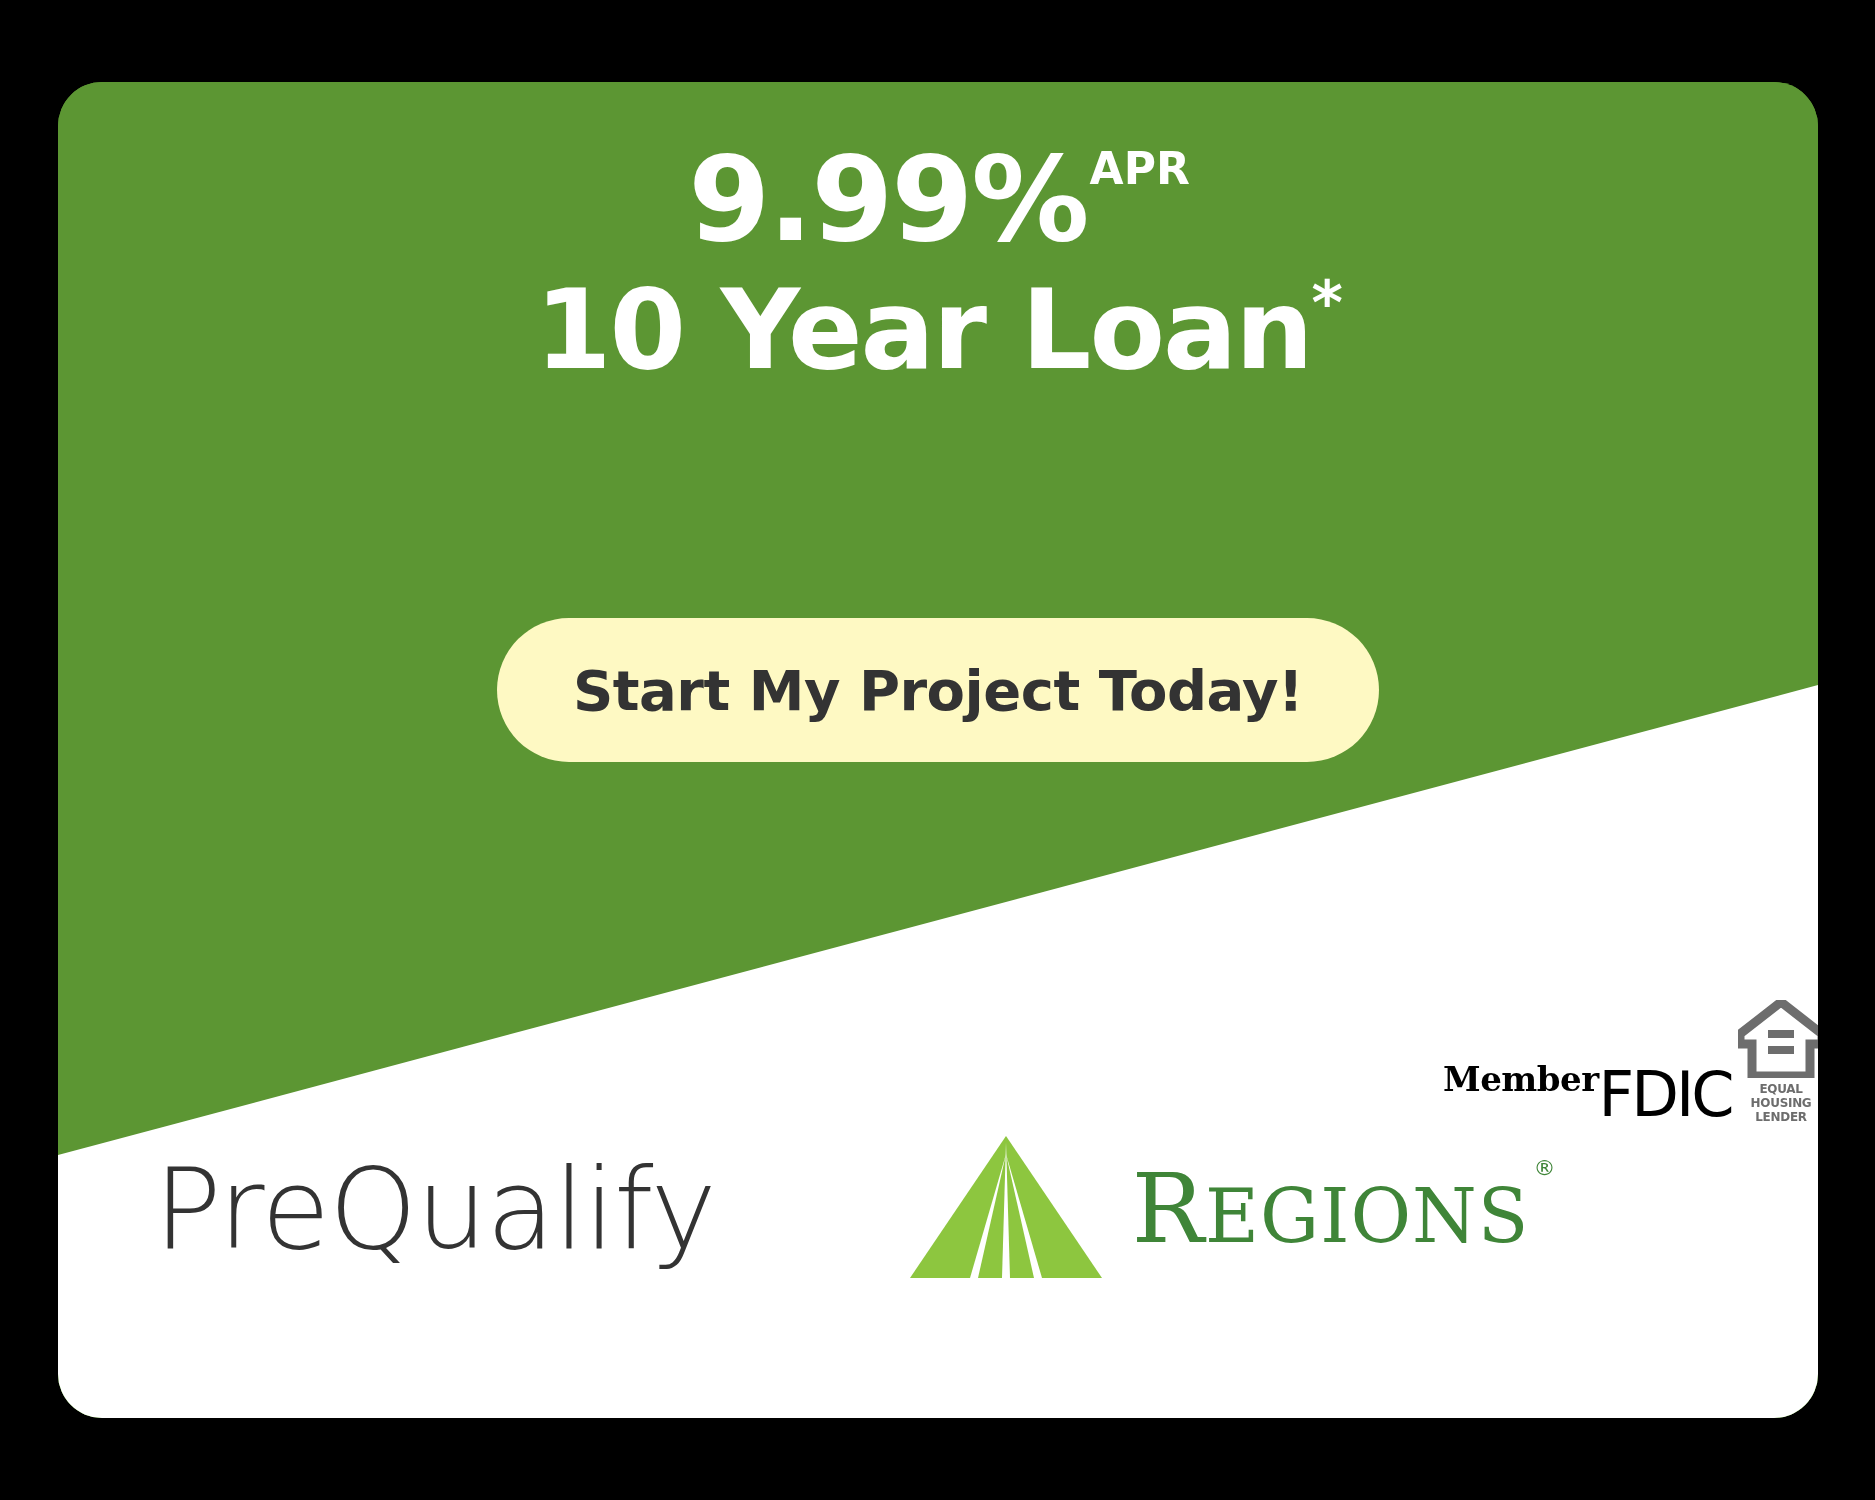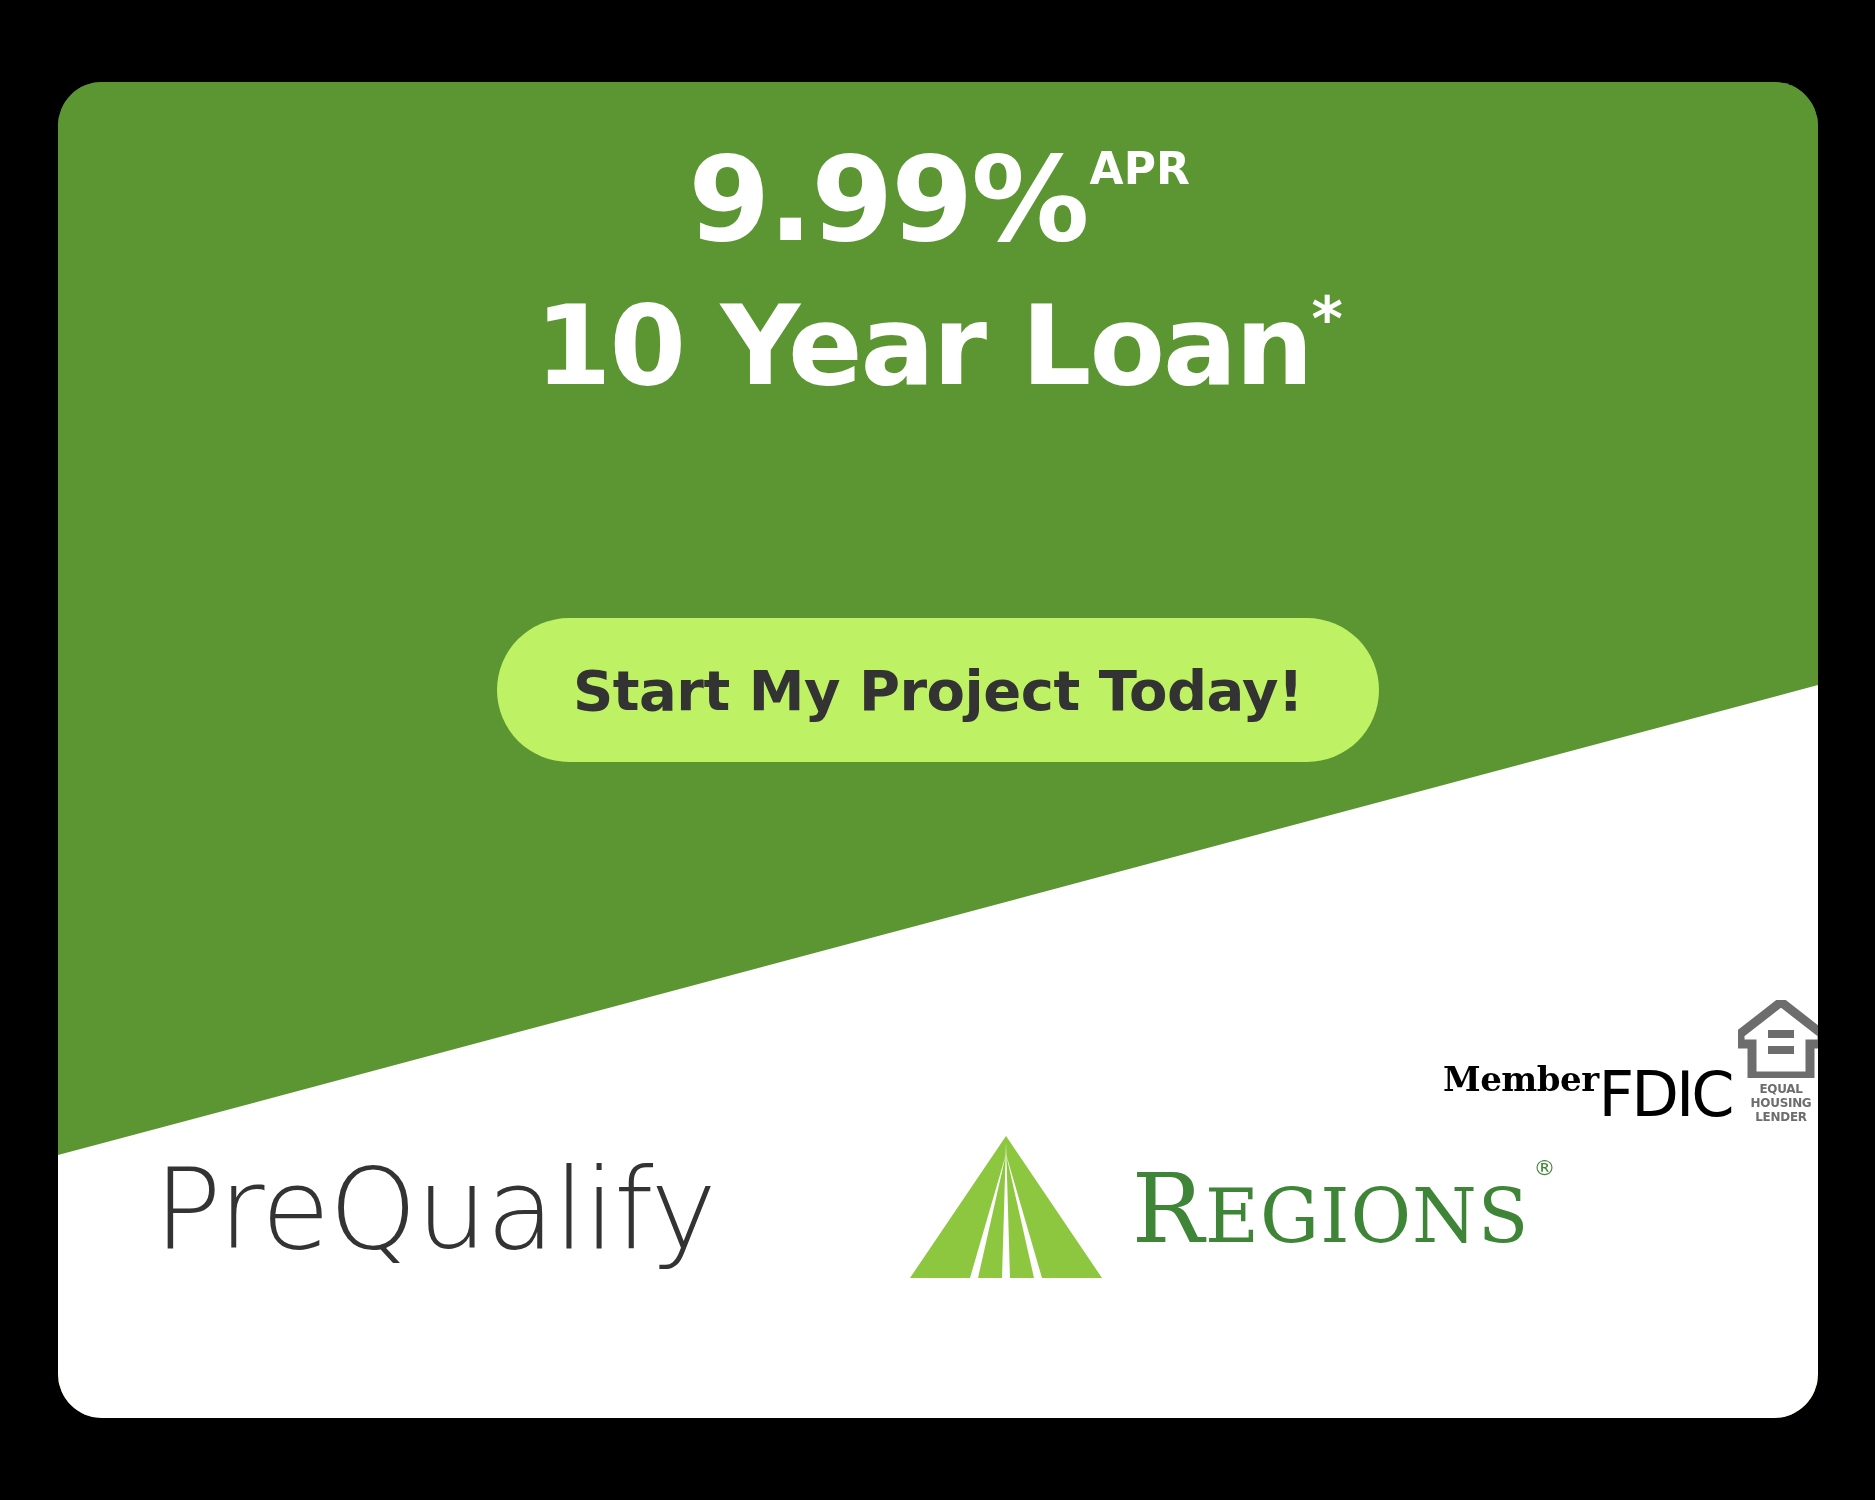--- a/index.html
+++ b/index.html
@@ -76,21 +76,21 @@
     position: relative;
     top: -16px;
     left: 2px;
   }
   .term-line {
     font-family: "DejaVu Sans", sans-serif;
     font-weight: 700;
     font-size: 110px;
     line-height: 1.1;
     letter-spacing: -2px;
-    margin-top: 24px;
+    margin-top: 8px;
     white-space: nowrap;
   }
   .term-line .asterisk {
     font-size: 60px;
     vertical-align: super;
     position: relative;
     top: -6px;
   }
 
   
@@ -100,21 +100,21 @@
     right: 0;
     top: 536px;
     display: flex;
     justify-content: center;
     z-index: 6;
   }
   .cta-button {
     display: inline-flex;
     align-items: center;
     justify-content: center;
-    background: #bef264;
+    background: #fef9c3;
     color: #333333;
     border: none;
     border-radius: 999px;
     height: 144px;
     padding: 0 76px;
     font-family: "DejaVu Sans", sans-serif;
     font-weight: 700;
     font-size: 56px;
     letter-spacing: -0.5px;
     cursor: pointer;

